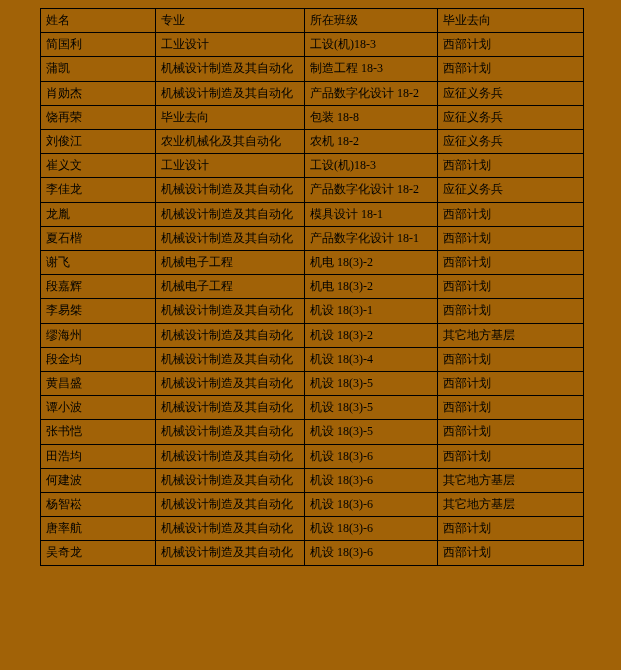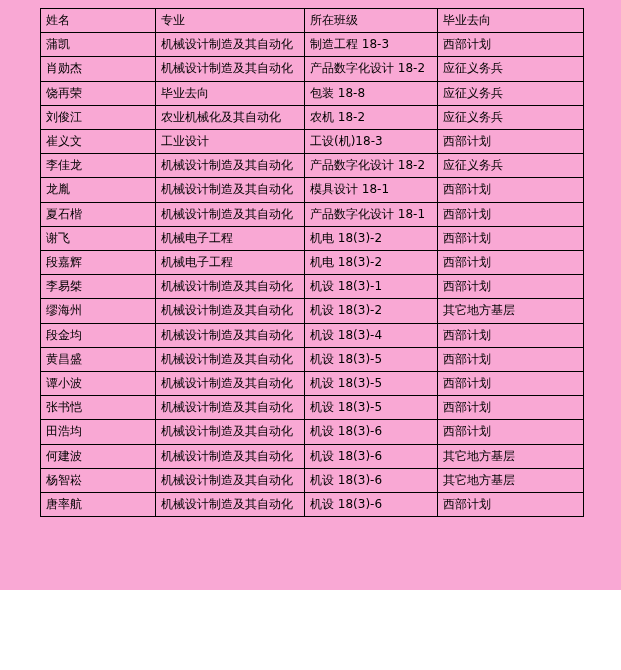--- a/index.html
+++ b/index.html
@@ -6,23 +6,24 @@
     margin: 0;
     padding: 0;
     background: #ffffff;
     width: 621px;
     height: 670px;
     font-family: "DejaVu Sans", sans-serif;
   }
   .page {
     position: relative;
     width: 621px;
-    height: 590px;
-    background: #f9a8d4;
+    height: 670px;
+    background: #a16207;
     overflow: hidden;
+    font-family: Liberation Serif, serif;
   }
   .table-container {
     position: absolute;
     left: 40px;
     top: 8px;
   }
   table.grad-table {
     border-collapse: collapse;
     table-layout: fixed;
     width: 543px;
@@ -61,20 +62,26 @@
       <thead>
         <tr>
             <th>姓名</th>
             <th>专业</th>
             <th>所在班级</th>
             <th>毕业去向</th>
           </tr>
       </thead>
       <tbody>
           <tr>
+            <td>简国利</td>
+            <td>工业设计</td>
+            <td>工设(机)18-3</td>
+            <td>西部计划</td>
+          </tr>
+          <tr>
             <td>蒲凯</td>
             <td>机械设计制造及其自动化</td>
             <td>制造工程 18-3</td>
             <td>西部计划</td>
           </tr>
           <tr>
             <td>肖勋杰</td>
             <td>机械设计制造及其自动化</td>
             <td>产品数字化设计 18-2</td>
             <td>应征义务兵</td>
@@ -176,20 +183,26 @@
             <td>其它地方基层</td>
           </tr>
           <tr>
             <td>杨智崧</td>
             <td>机械设计制造及其自动化</td>
             <td>机设 18(3)-6</td>
             <td>其它地方基层</td>
           </tr>
           <tr>
             <td>唐率航</td>
+            <td>机械设计制造及其自动化</td>
+            <td>机设 18(3)-6</td>
+            <td>西部计划</td>
+          </tr>
+          <tr>
+            <td>吴奇龙</td>
             <td>机械设计制造及其自动化</td>
             <td>机设 18(3)-6</td>
             <td>西部计划</td>
           </tr>
         </tbody>
     </table>
   </div>
 </div>
 
 </body></html>

